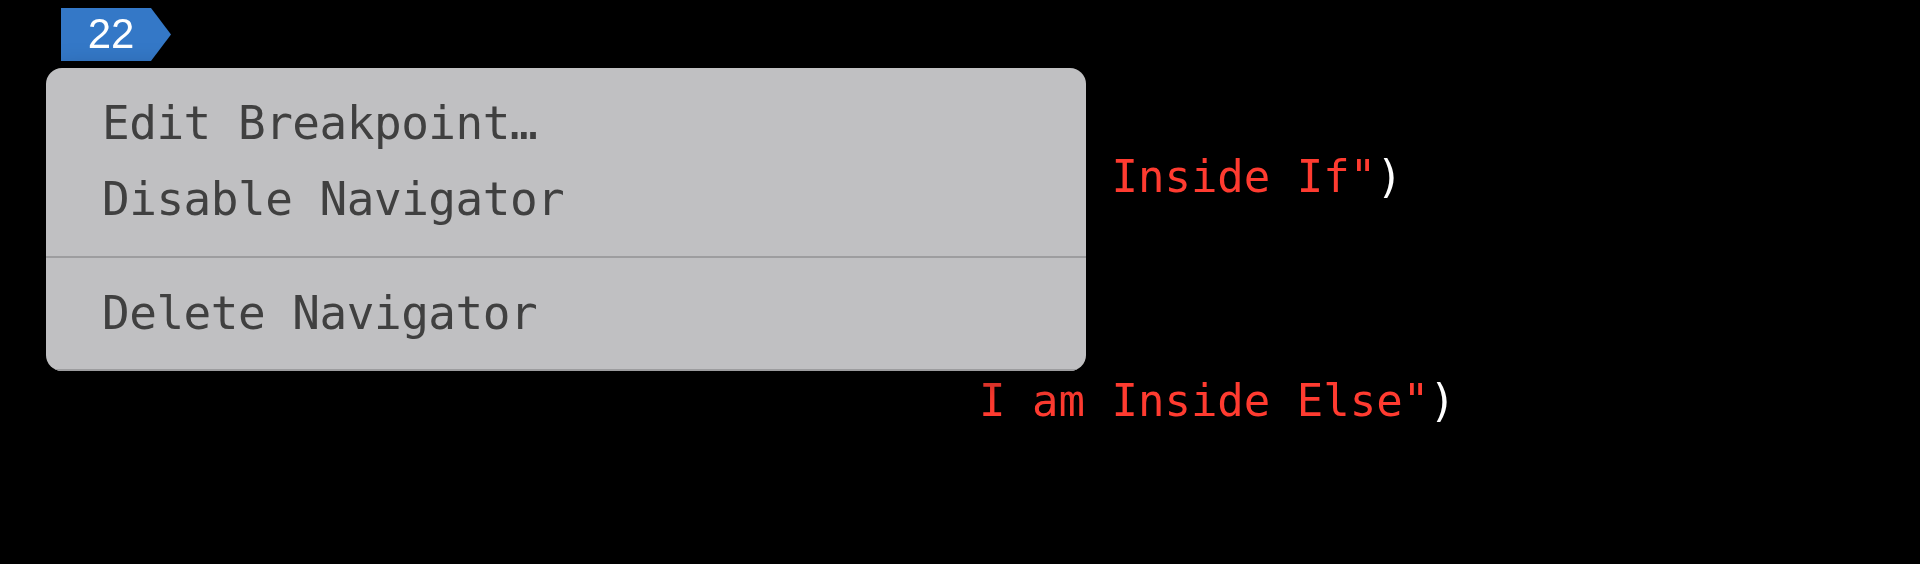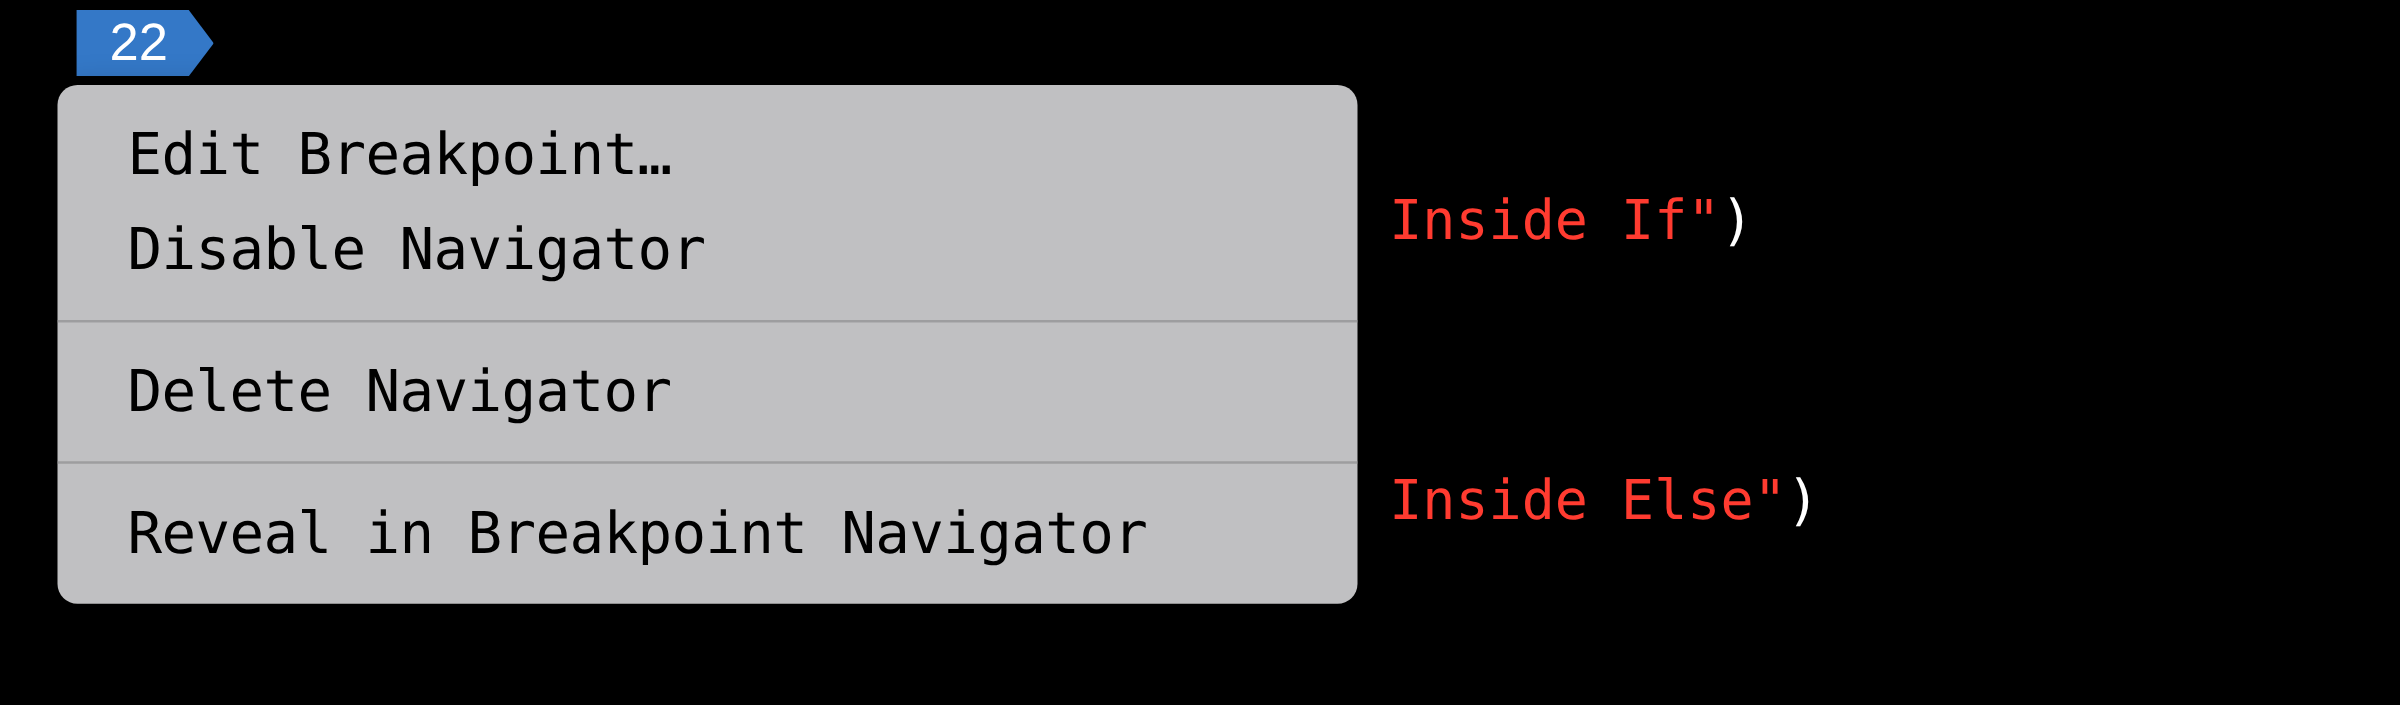--- a/index.html
+++ b/index.html
@@ -90,21 +90,21 @@
       border-radius: 16px;
       overflow: hidden;
       box-shadow: 0 8px 30px rgba(0,0,0,0.4);
     }
     .context-menu-section {
       padding: 18px 0;
     }
     .context-menu-item {
       padding: 8px 56px;
       font-size: 46px;
-      color: #000000;
+      color: #404040;
       cursor: default;
       font-weight: 400;
       letter-spacing: -0.5px;
     }
     .context-menu-divider {
       height: 2px;
       background: #9d9d9f;
     }
   </style>
 </head>
@@ -135,18 +135,15 @@
   <div class="context-menu">
     <div class="context-menu-section">
       <div class="context-menu-item">Edit Breakpoint…</div>
       <div class="context-menu-item">Disable Navigator</div>
     </div>
     <div class="context-menu-divider"></div>
     <div class="context-menu-section">
       <div class="context-menu-item">Delete Navigator</div>
     </div>
     <div class="context-menu-divider"></div>
-    <div class="context-menu-section">
-      <div class="context-menu-item">Reveal in Breakpoint Navigator</div>
-    </div>
   </div>
 
 </div>
 
 </body></html>

